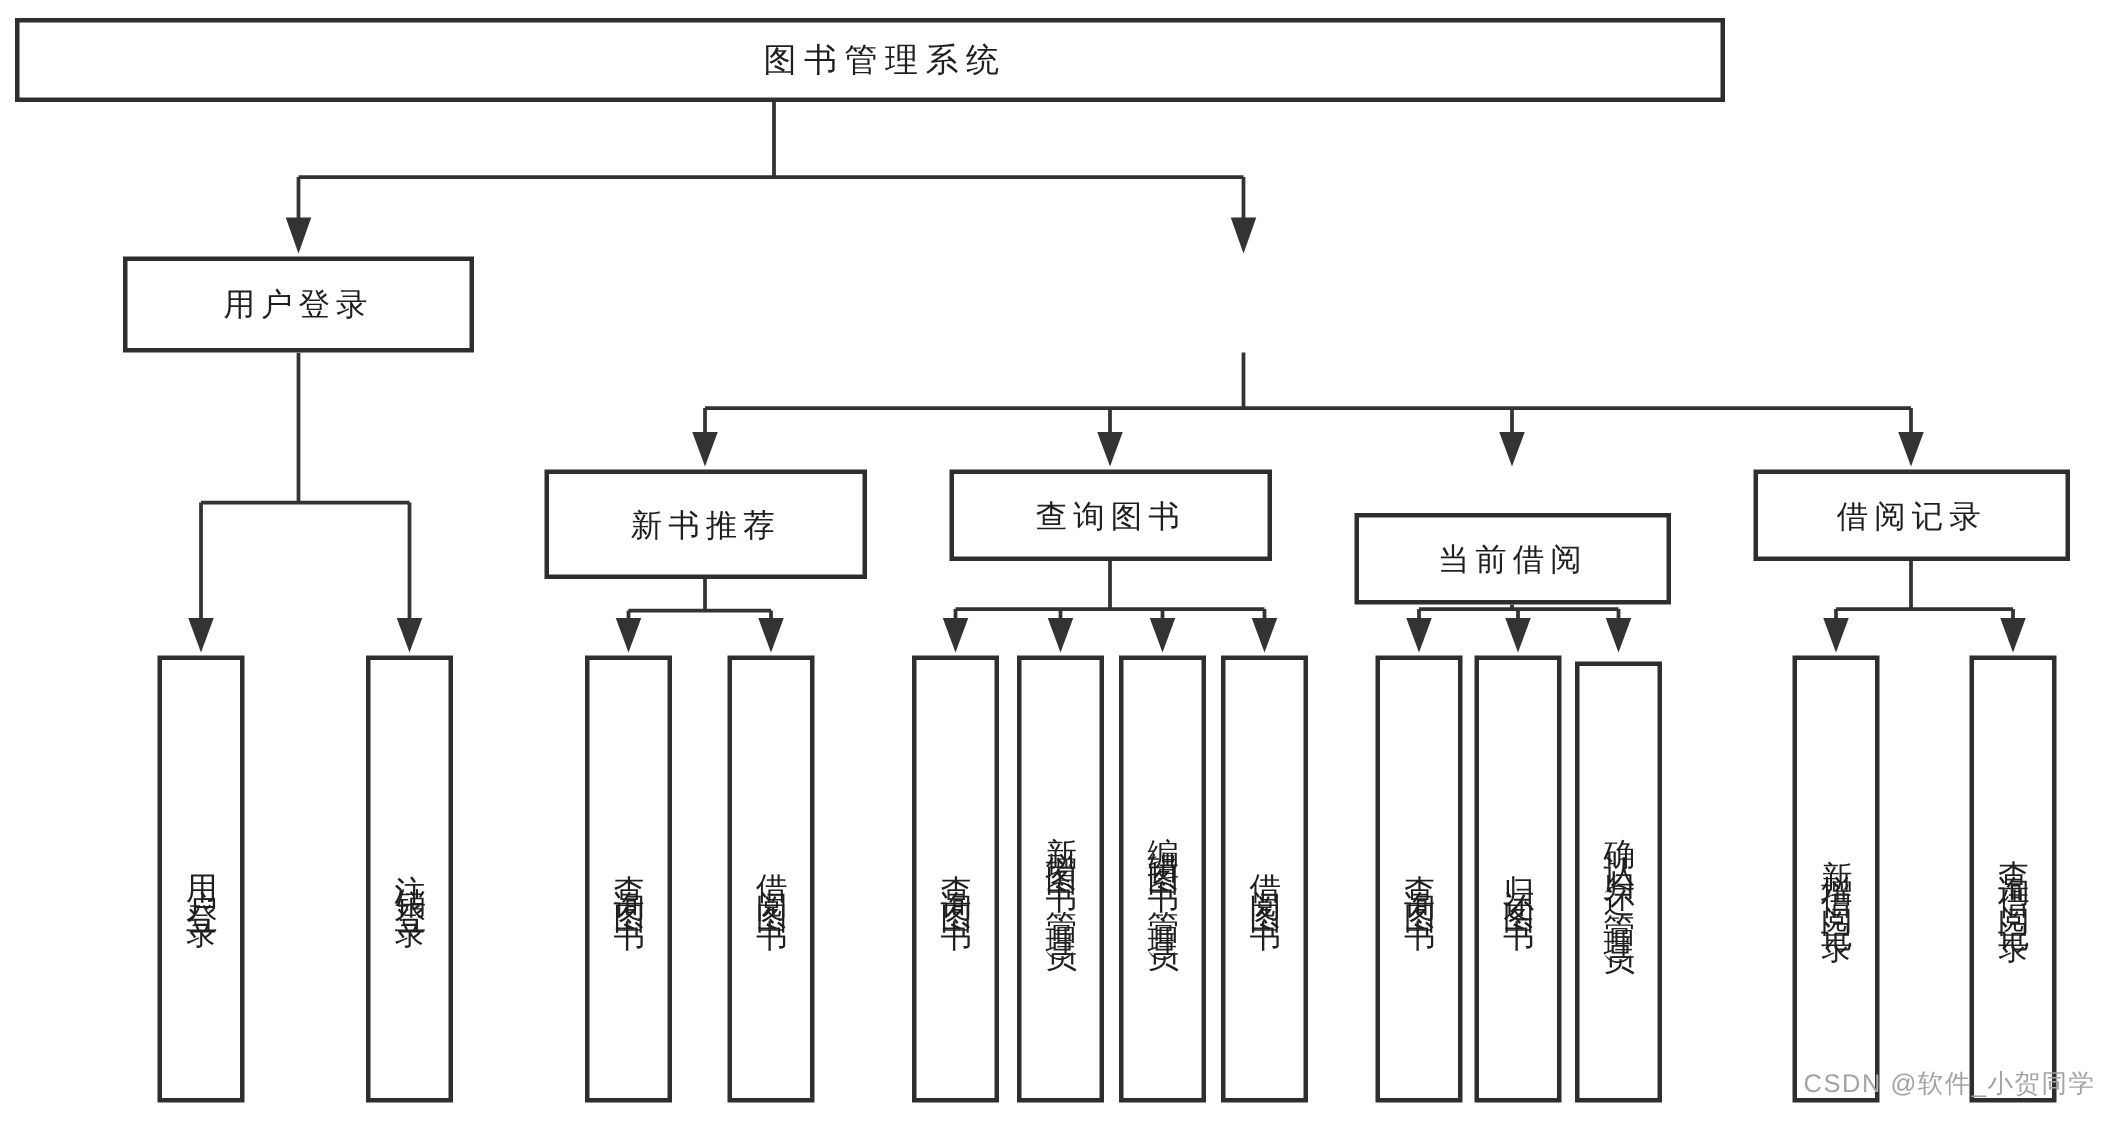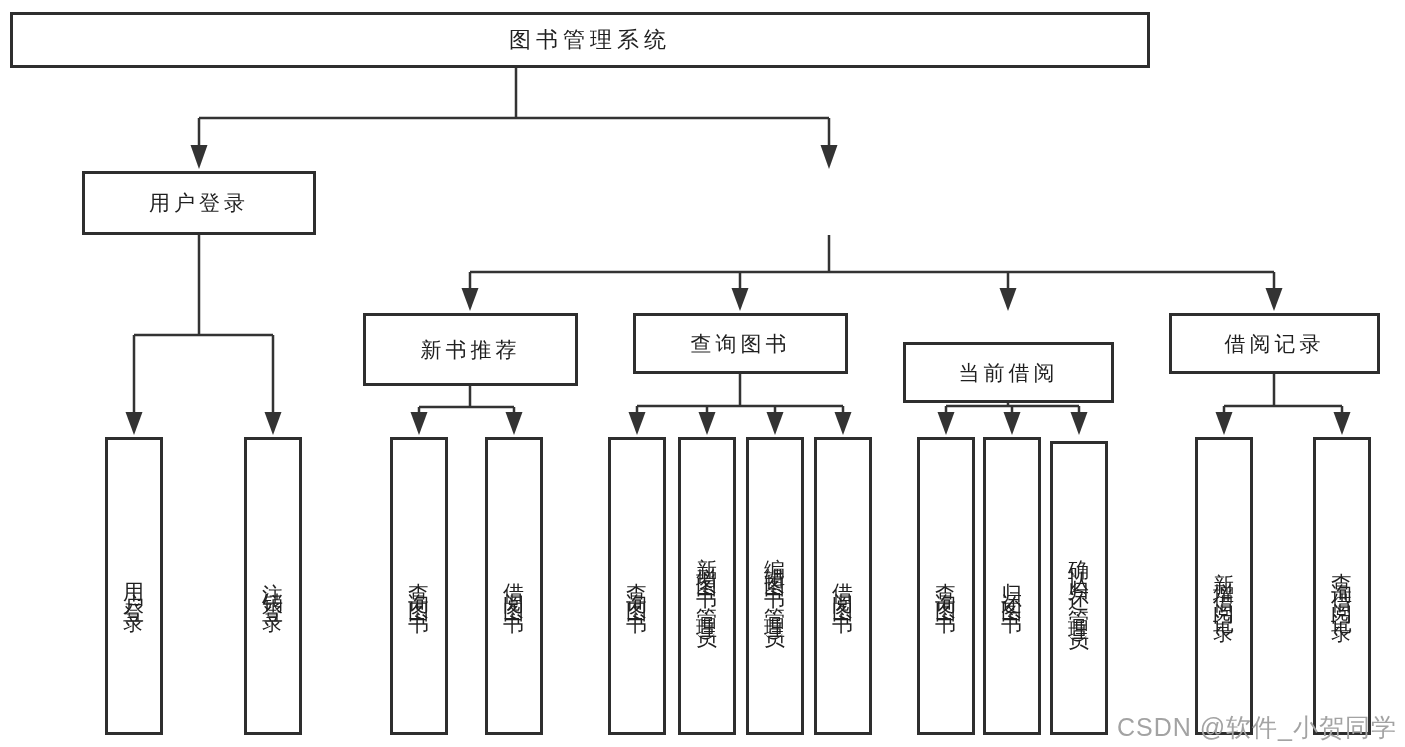--- a/index.html
+++ b/index.html
@@ -46,21 +46,21 @@
   .box.v {
     writing-mode: vertical-rl;
     font-size: 21px;
     letter-spacing: 10px;
     line-height: 1;
   }
   .watermark {
     position: absolute;
     top: 711px;
     right: 8px;
-    font-size: 25px;
+    font-size: 17px;
     color: var(--watermark, #a3a3a3);
     letter-spacing: 1px;
     white-space: nowrap;
     z-index: 5;
   }
 </style>
 </head>
 <body>
 
 <div class="canvas">

